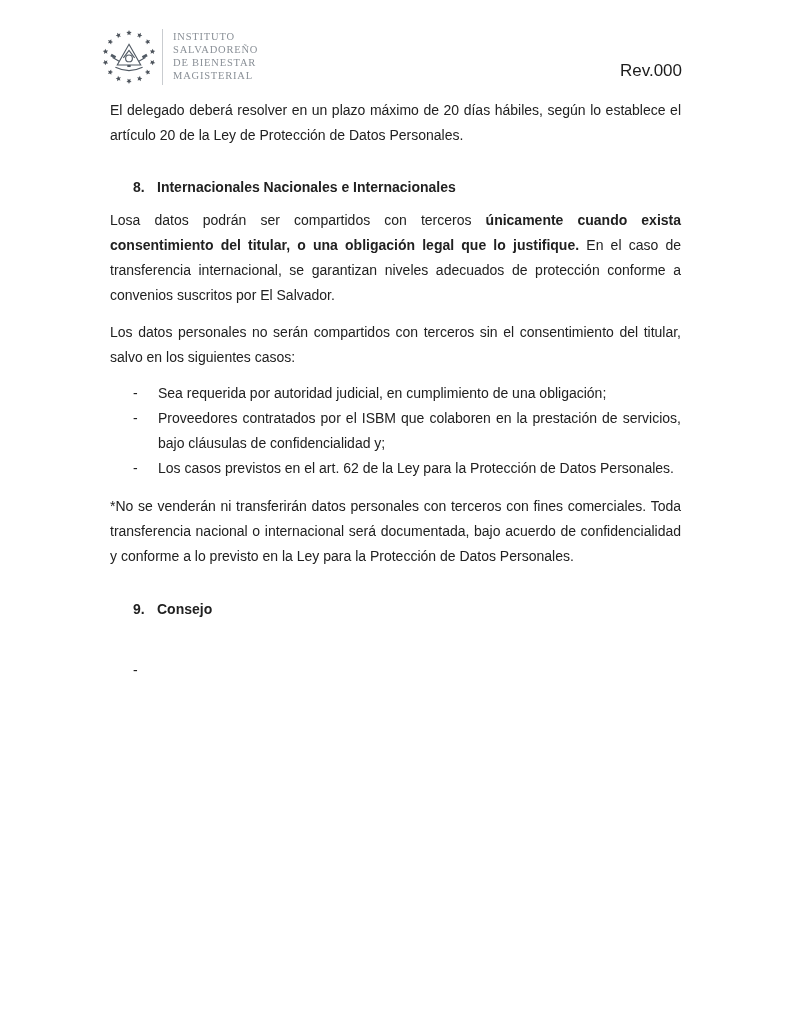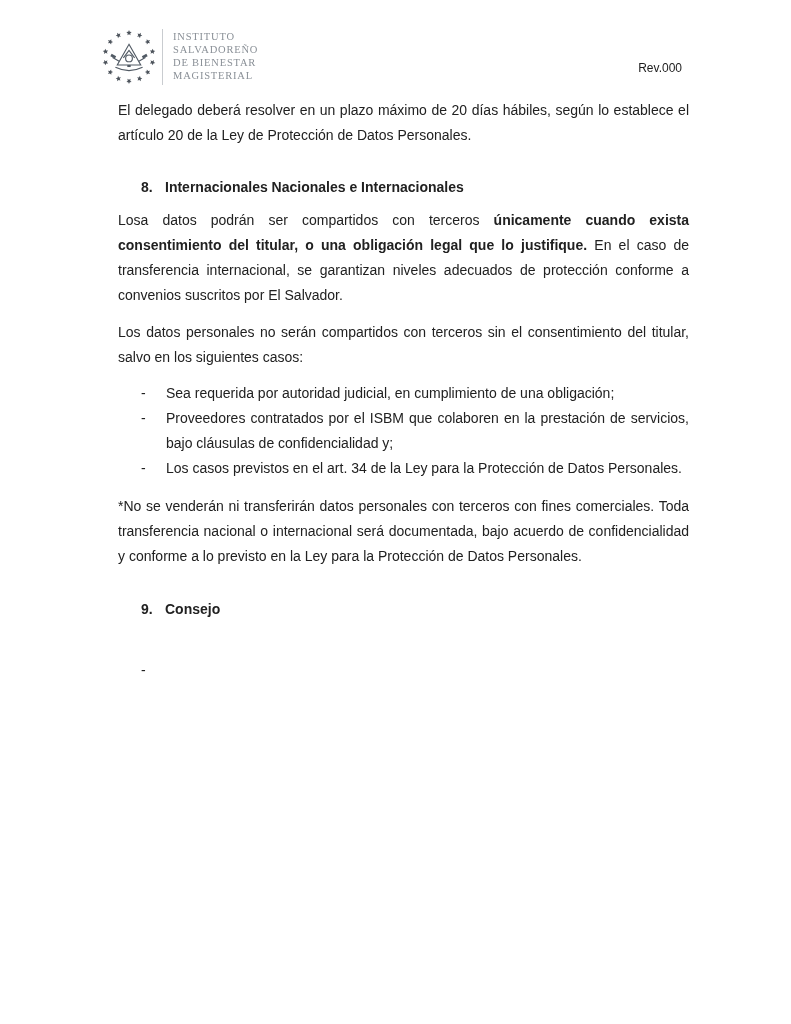--- a/index.html
+++ b/index.html
@@ -29,34 +29,33 @@
     font-family: "Liberation Serif", serif;
     color: #8a9097;
     font-size: 10.5px;
     line-height: 12.8px;
     letter-spacing: 0.8px;
     text-transform: uppercase;
   }
   .revision {
     position: absolute;
     top: 61px; right: 109px;
-    font-size: 12px;
+    font-size: 17px;
     color: #1c1c1c;
   }
 
   
   .doc-body {
     position: absolute;
     top: 98px; left: 110px;
     width: 571px;
     font-size: 14px;
     line-height: 25px;
     display: flex;
     flex-direction: column;
-    margin-left: 8px;
   }
   .para { text-align: justify; margin: 0; }
   .m-h8   { margin-top: 27px; }
   .m-p2   { margin-top: 8px;  }
   .m-p3   { margin-top: 12px; }
   .m-bul  { margin-top: 11px; }
   .m-note { margin-top: 13px; }
   .m-h9   { margin-top: 28px; }
   .m-p5   { margin-top: 9px;  }
   .m-dash { margin-top: 36px; }
@@ -141,21 +140,21 @@
       <div class="bullet">
         <span class="bullet-dash">-</span>
         <span class="bullet-text">Sea requerida por autoridad judicial, en cumplimiento de una obligación;</span>
       </div>
       <div class="bullet">
         <span class="bullet-dash">-</span>
         <span class="bullet-text">Proveedores contratados por el ISBM que colaboren en la prestación de servicios, bajo cláusulas de confidencialidad y;</span>
       </div>
       <div class="bullet">
         <span class="bullet-dash">-</span>
-        <span class="bullet-text">Los casos previstos en el art. 34 de la Ley para la Protección de Datos Personales.</span>
+        <span class="bullet-text">Los casos previstos en el art. 62 de la Ley para la Protección de Datos Personales.</span>
       </div>
     </div>
 
     <p class="para m-note">*No se venderán ni transferirán datos personales con terceros con fines comerciales. Toda transferencia nacional o internacional será documentada, bajo acuerdo de confidencialidad y conforme a lo previsto en la Ley para la Protección de Datos Personales.</p>
 
     <div class="section-heading m-h9">
       <span class="sec-num">9.</span>
       <span class="sec-title">Consejo</span>
     </div>
 

